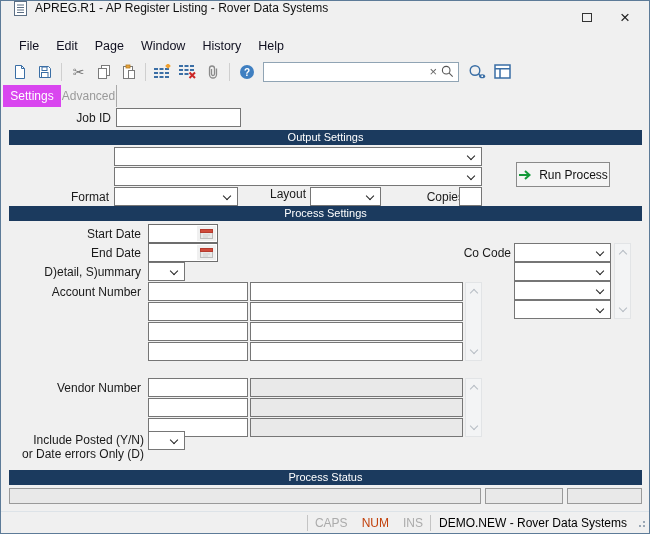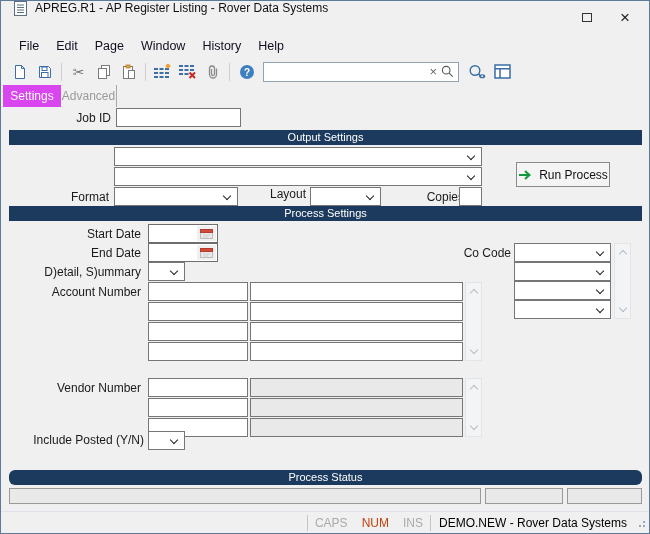--- a/index.html
+++ b/index.html
@@ -315,27 +315,28 @@
   <input class="inp ro" style="left: 249px; top: 397px; width: 213px;" readonly="" value="">
   <input class="inp" style="left: 147px; top: 417px; width: 100px;" value="">
   <input class="inp ro" style="left: 249px; top: 417px; width: 213px;" readonly="" value="">
   <div class="vscroll" style="left:464px;top:377px;height:59px;">
     <span class="sb-arrow up"></span>
     <span class="sb-arrow down"></span>
   </div>
 
   <span class="lbl" style="left:0;width:143px;top:432px;line-height:14px;">
     <span>Include Posted (Y/N)</span><br>
+    <span>or Date errors Only (D)</span>
   </span>
   <div class="sel" style="left:147px;top:430px;width:37px;">
     <span class="val"></span>
       <span class="chev"></span>
   </div>
 
-  <div class="secbar" style="top:469px;border-radius:6px;">Process Status</div>
+  <div class="secbar" style="top:469px;">Process Status</div>
   <div class="stat-box" style="left:8px;top:487px;width:472px;"></div>
   <div class="stat-box" style="left:484px;top:487px;width:78px;"></div>
   <div class="stat-box" style="left:566px;top:487px;width:75px;"></div>
 
   <div class="statusbar">
     <span class="sb-sep"></span>
     <span class="kbd">CAPS</span>
     <span class="kbd on">NUM</span>
     <span class="kbd">INS</span>
     <span class="sb-sep"></span>

